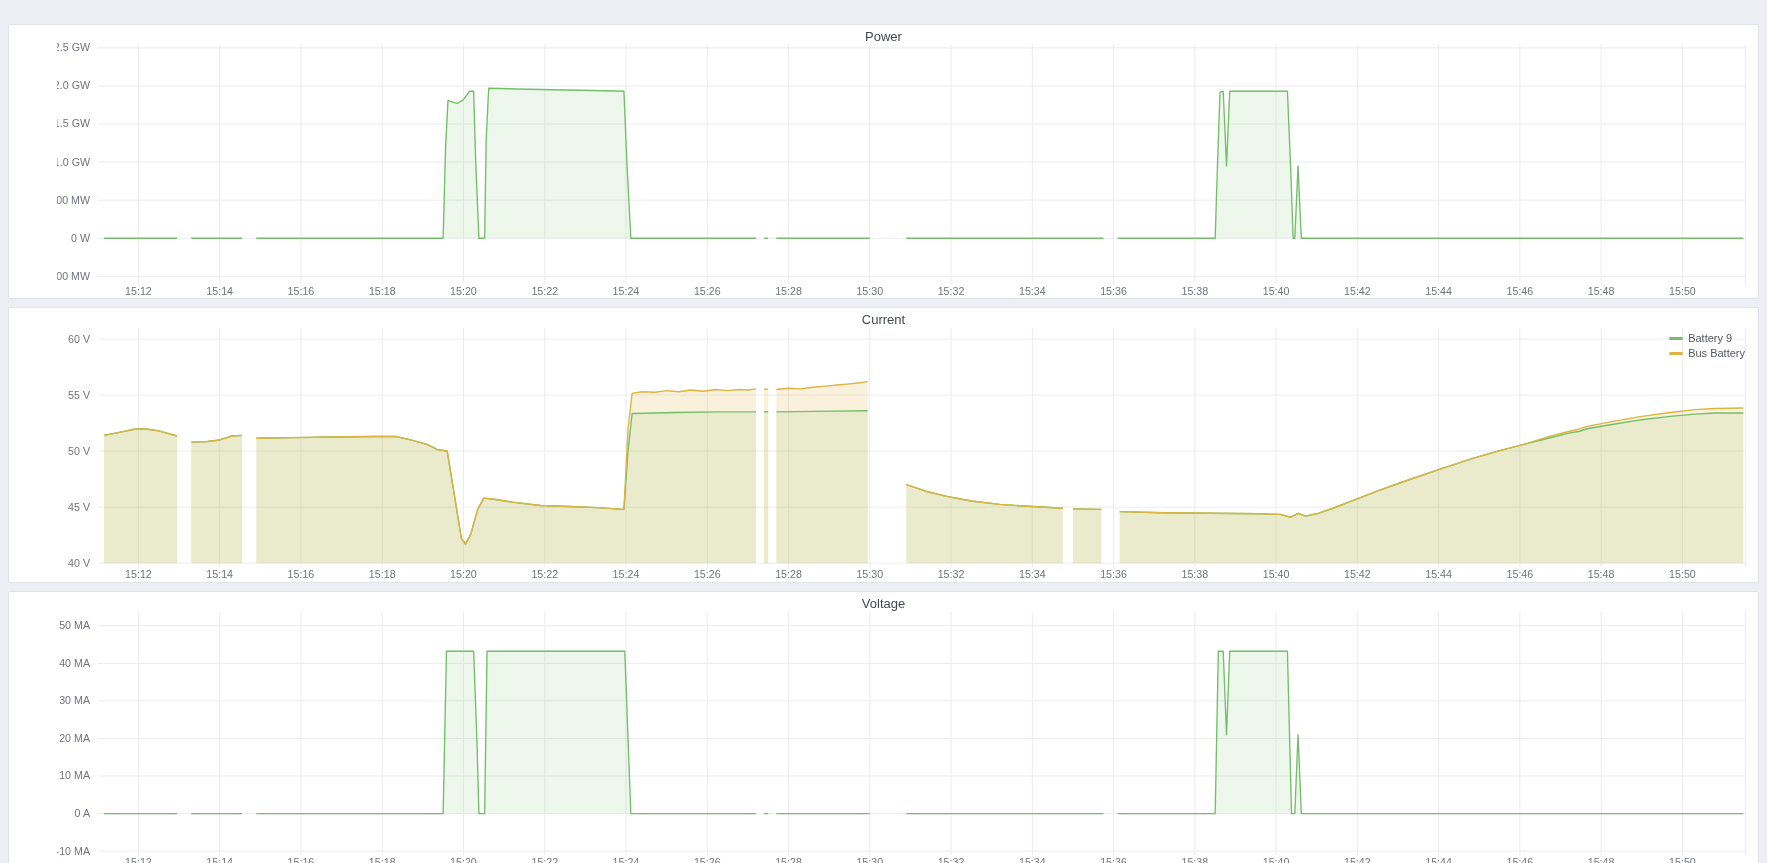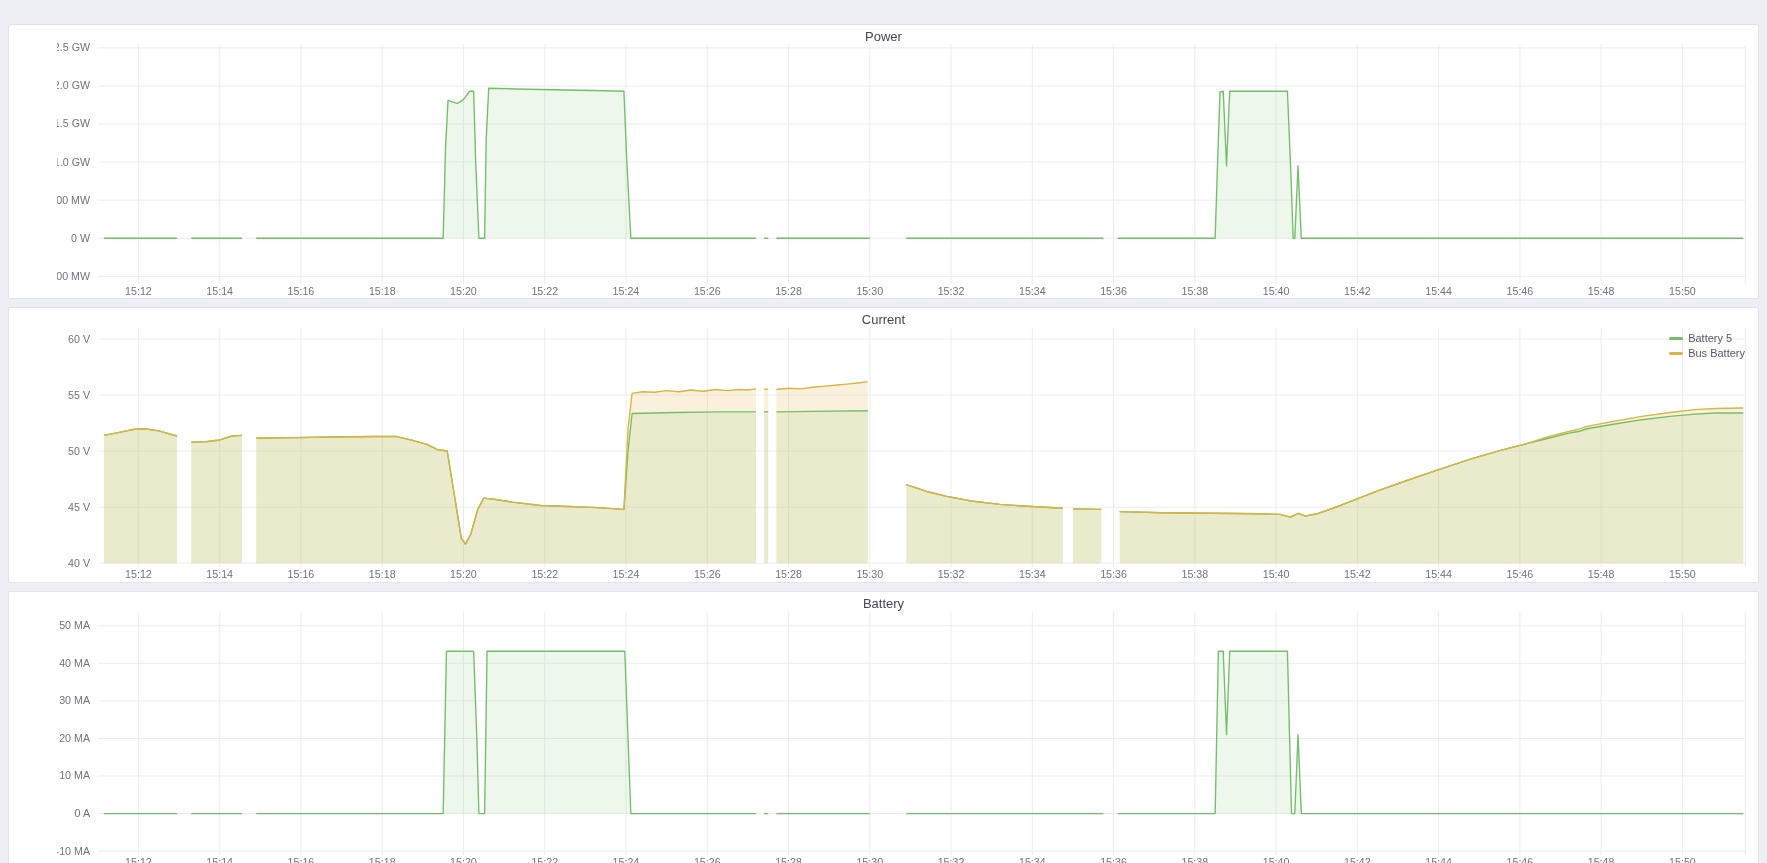--- a/index.html
+++ b/index.html
@@ -200,31 +200,31 @@
           <path d="M727.9 82.1L732.1 81.5" fill="none" stroke="#ddb43e" stroke-width="1.4" stroke-linejoin="round" stroke-linecap="butt"></path>
           <path d="M740.5 82.1L753.0 80.9L765.6 81.5L778.1 79.8L790.7 78.7L803.2 77.6L815.8 76.4L826.2 75.3L834.6 74.2" fill="none" stroke="#ddb43e" stroke-width="1.4" stroke-linejoin="round" stroke-linecap="butt"></path>
           <path d="M874.3 178.0L895.2 184.8L916.1 189.8L941.2 194.4L970.5 197.8L1004.0 200.0L1035.3 201.7" fill="none" stroke="#ddb43e" stroke-width="1.4" stroke-linejoin="round" stroke-linecap="butt"></path>
           <path d="M1045.8 202.3L1075.1 202.8" fill="none" stroke="#ddb43e" stroke-width="1.4" stroke-linejoin="round" stroke-linecap="butt"></path>
           <path d="M1093.9 205.1L1137.8 206.2L1188.0 206.8L1238.2 207.3L1259.1 207.9L1269.6 210.7L1277.9 206.8L1285.0 209.6L1296.7 207.3L1313.5 201.7L1334.4 193.8L1359.5 184.2L1388.8 174.0L1422.2 162.8L1455.7 152.0L1485.0 143.6L1510.1 137.4L1535.1 129.5L1556.1 124.4L1566.5 122.1L1574.9 119.3L1602.1 114.2L1631.3 109.2L1660.6 105.2L1685.7 102.4L1706.6 101.3L1735.9 100.7" fill="none" stroke="#ddb43e" stroke-width="1.4" stroke-linejoin="round" stroke-linecap="butt"></path>
         </svg>
       </div>
     <div class="legend">
       <div class="legend-item">
         <span class="swatch" style="background: rgb(115, 191, 105);"></span>
-        <span>Battery 5</span>
+        <span>Battery 9</span>
       </div>
       <div class="legend-item">
         <span class="swatch" style="background: rgb(221, 180, 62);"></span>
         <span>Bus Battery</span>
       </div>
     </div>
   </section>
 
   <section class="panel">
-    <div class="panel-title">Battery</div>
+    <div class="panel-title">Voltage</div>
     <div class="chart">
         <svg viewBox="0 0 1751 276" preserveAspectRatio="none">
           <line x1="42" x2="1738" y1="34.0" y2="34.0" stroke="#ececf0" stroke-width="1"></line>
           <text x="34" y="37.5" text-anchor="end" class="tick">50 MA</text>
           <line x1="42" x2="1738" y1="71.8" y2="71.8" stroke="#ececf0" stroke-width="1"></line>
           <text x="34" y="75.3" text-anchor="end" class="tick">40 MA</text>
           <line x1="42" x2="1738" y1="109.7" y2="109.7" stroke="#ececf0" stroke-width="1"></line>
           <text x="34" y="113.2" text-anchor="end" class="tick">30 MA</text>
           <line x1="42" x2="1738" y1="147.5" y2="147.5" stroke="#ececf0" stroke-width="1"></line>
           <text x="34" y="151.0" text-anchor="end" class="tick">20 MA</text>

